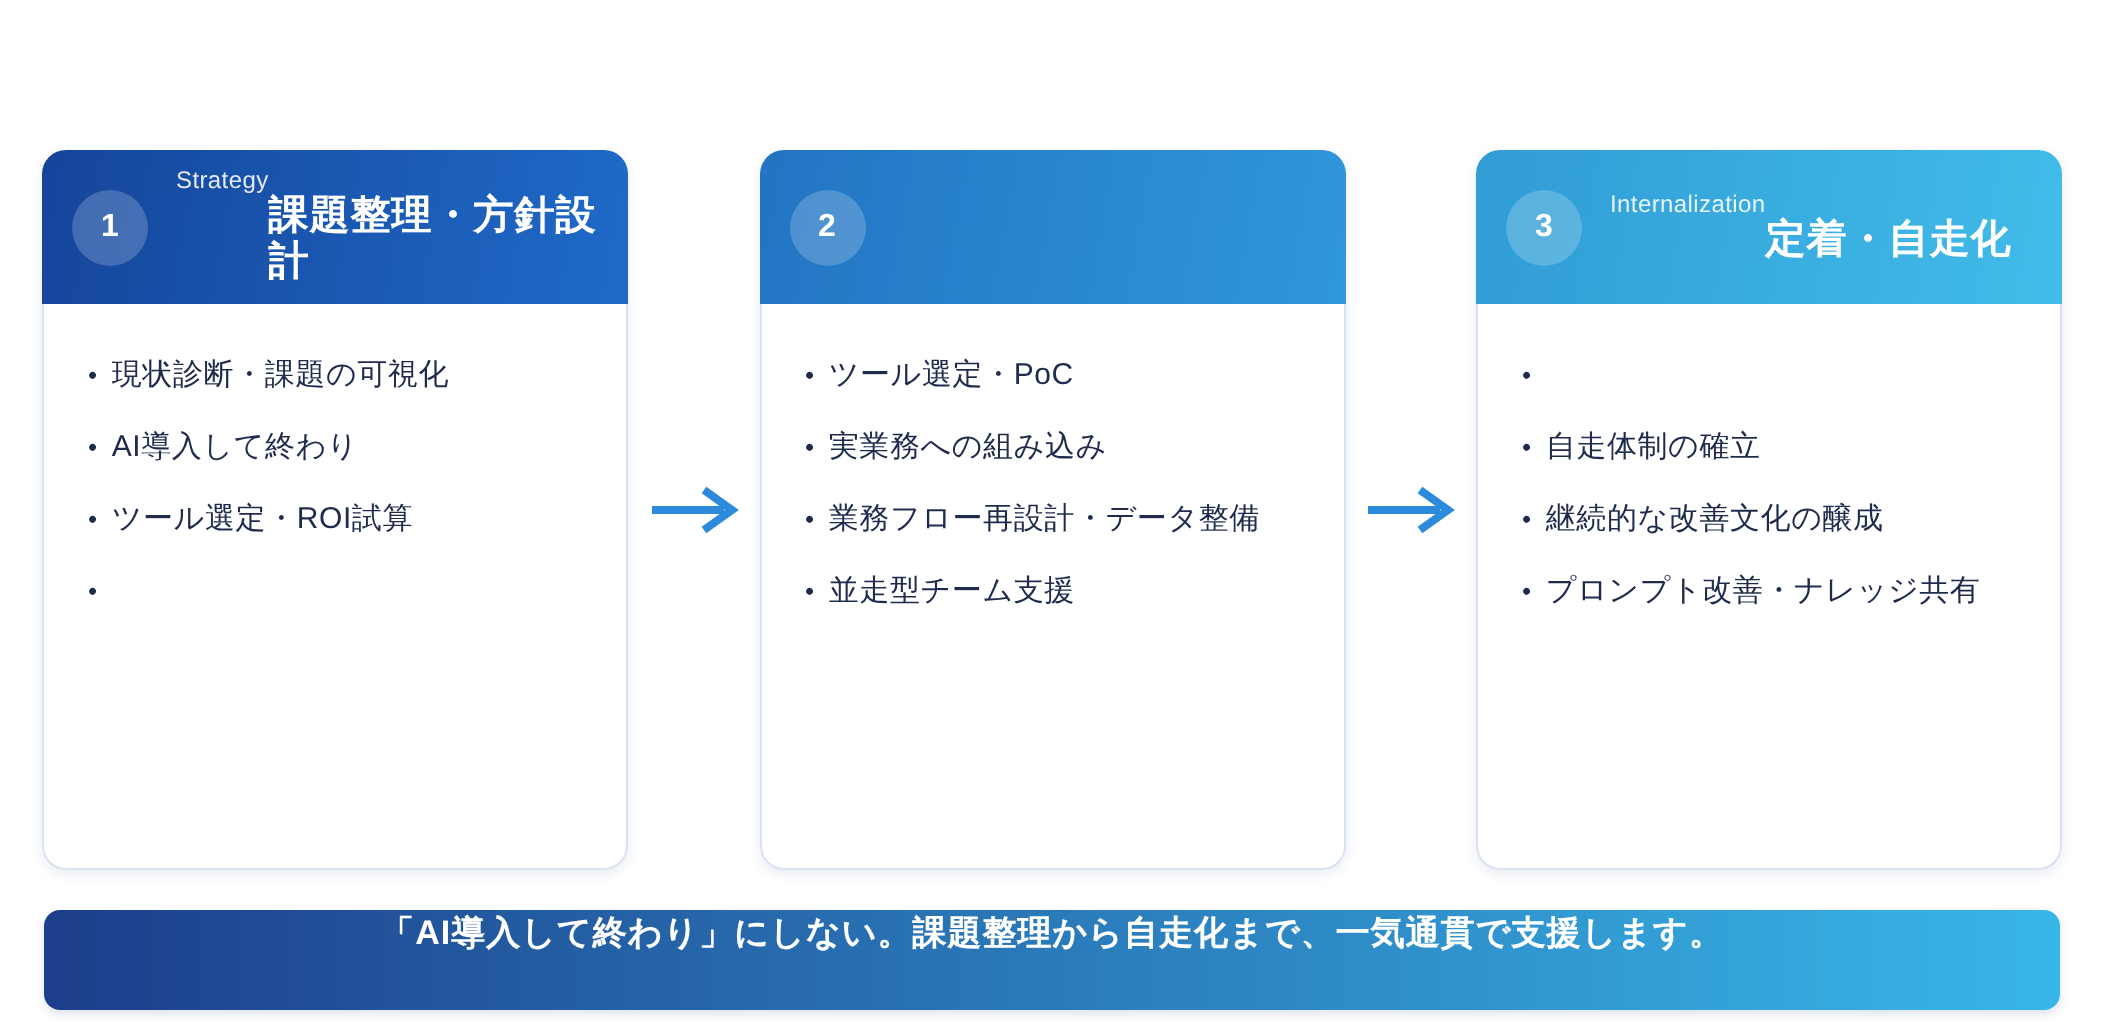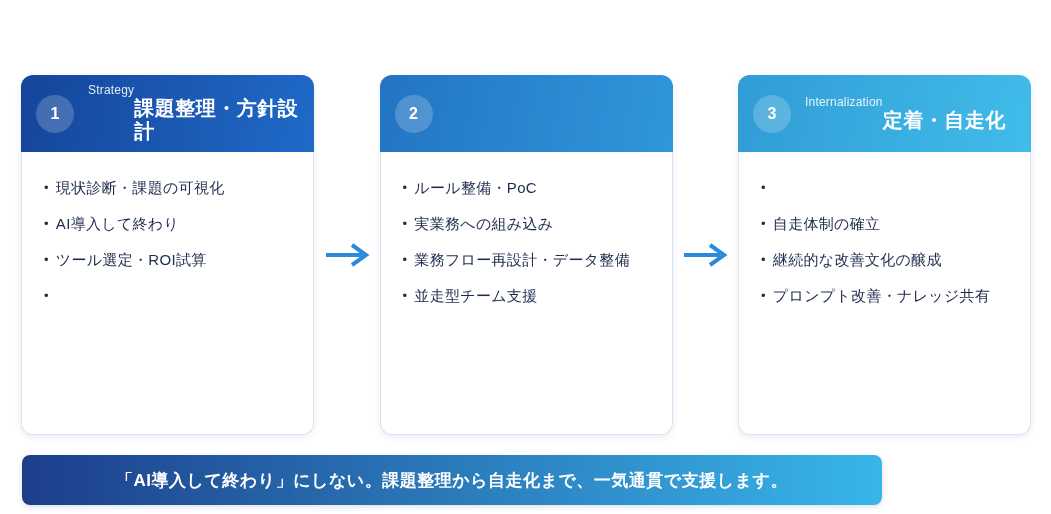--- a/index.html
+++ b/index.html
@@ -36,22 +36,22 @@
   .step-items li{
     display:flex;align-items:flex-start;font-size:15px;line-height:19px;
     color:#1e2b4d;margin-bottom:17px;letter-spacing:.3px;
   }
   .bullet-dot{flex:0 0 auto;margin-right:7px;font-size:13px;line-height:19px;color:#1e2b4d;}
   .arrow-gap{
     flex:1 1 auto;display:flex;align-items:center;justify-content:center;height:360px;
   }
   .arrow-right{color:#2b8ad9;display:block;}
   .banner{
-    position:absolute;top:455px;left:22px;width:860px;height:50px;
-    border-radius:8px;display:flex;align-items:center;justify-content:center;
+    position:absolute;top:455px;left:22px;width:1008px;height:50px;
+    border-radius:8px;display:flex;align-items:flex-start;justify-content:center;
     color:#ffffff;font-size:17px;font-weight:bold;letter-spacing:.5px;
     box-shadow:0 2px 5px rgba(20,60,120,0.15);
   }
 </style>
 </head>
 <body>
 
 <div class="canvas">
 
   <div class="cards-row">
@@ -93,21 +93,21 @@
     </div>
 
     <div class="step-card">
       <div class="step-header" style="background: linear-gradient(100deg, rgb(35, 116, 194), rgb(47, 151, 220));">
         <div class="step-number">2</div>
       </div>
       <div class="step-body">
         <ul class="step-items">
           <li>
               <span class="bullet-dot">•</span>
-              <span>ルール整備・PoC</span>
+              <span>ツール選定・PoC</span>
             </li>
           <li>
               <span class="bullet-dot">•</span>
               <span>実業務への組み込み</span>
             </li>
           <li>
               <span class="bullet-dot">•</span>
               <span>業務フロー再設計・データ整備</span>
             </li>
           <li>

